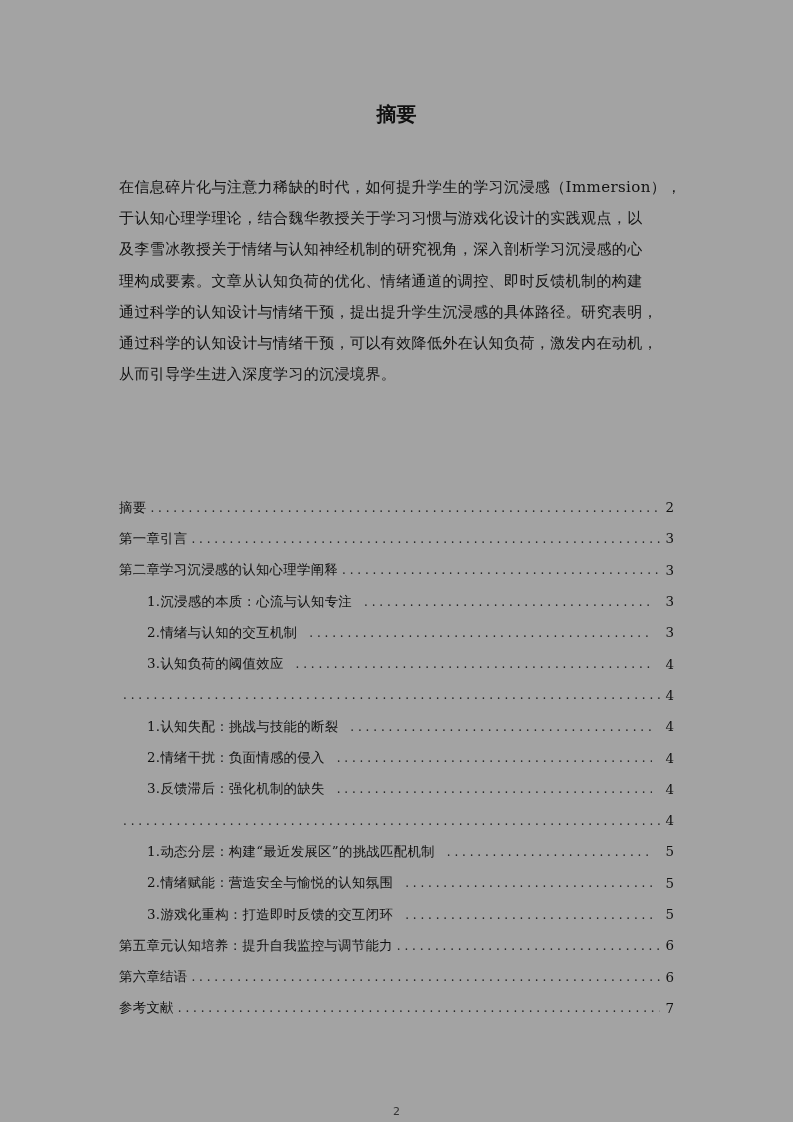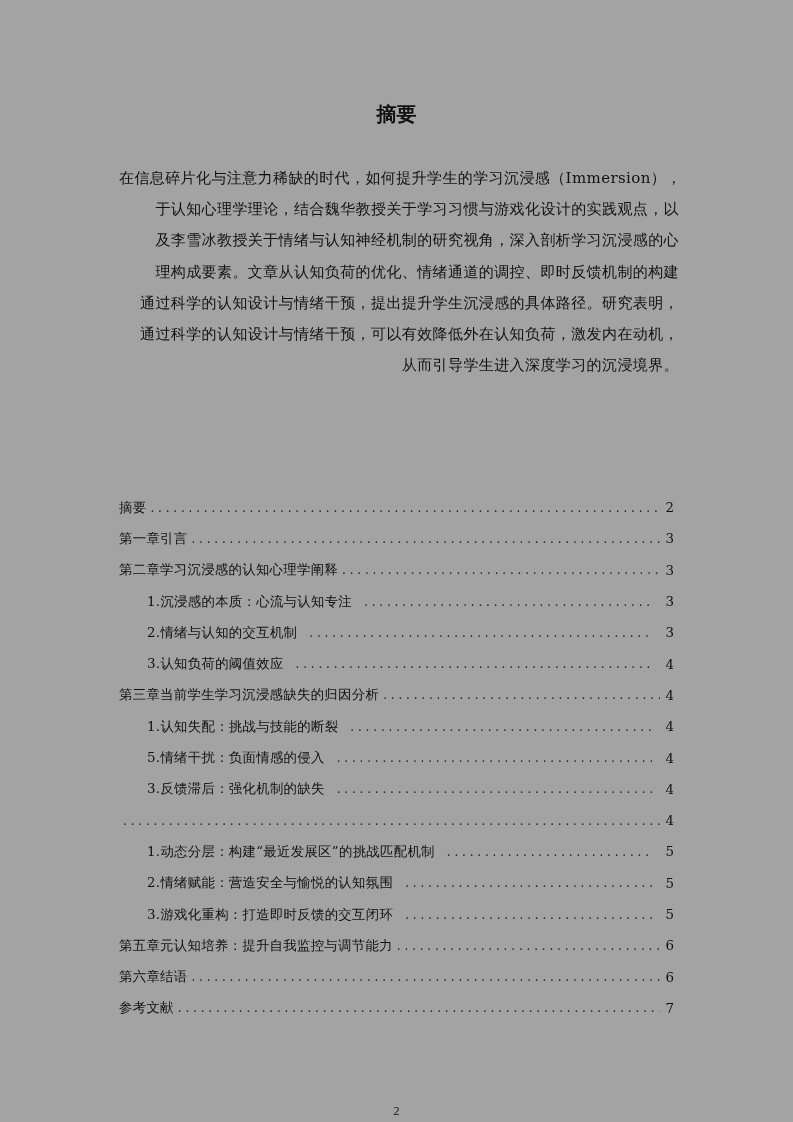--- a/index.html
+++ b/index.html
@@ -1,21 +1,21 @@
 <!DOCTYPE html>
 <html><head>
   <meta charset="utf-8">
   <style>
     html, body { margin: 0; padding: 0; background: #ffffff; }
     body { width: 793px; height: 1122px; position: relative; overflow: hidden; color: #111; font-family: "DejaVu Serif", "Liberation Serif", serif; }
     .page { position: absolute; left: 0; top: 0; width: 793px; height: 1122px; background: #a3a3a3; }
     .title { position: absolute; left: 0; width: 793px; text-align: center; font-family: "DejaVu Sans", "Liberation Sans", sans-serif; font-weight: bold; font-size: 20px; color: #111; }
     .abstract-title { top: 101px; }
     .toc-title { top: 456px; }
-    .abstract { position: absolute; left: 119px; width: 560px; top: 163px; text-align: right; }
+    .abstract { position: absolute; left: 119px; width: 560px; top: 172px; }
     .abstract .line { height: 31.2px; line-height: 31.2px; font-size: 15px; white-space: nowrap; letter-spacing: 0.4px; }
     .toc { position: absolute; left: 119px; width: 555px; top: 492px; }
     .toc-row { height: 31.3px; display: flex; align-items: center; font-size: 13.4px; }
     .toc-row.sub { padding-left: 28px; gap: 8px; }
     .toc-label { white-space: nowrap; flex: 0 0 auto; letter-spacing: 0.3px; }
     .toc-dots { flex: 1 1 auto; overflow: hidden; white-space: nowrap; margin: 0 4px; letter-spacing: 4.2px; color: #222; font-size: 12px; }
     .toc-dots::before { content: ". . . . . . . . . . . . . . . . . . . . . . . . . . . . . . . . . . . . . . . . . . . . . . . . . . . . . . . . . . . . . . . . . . . . . . . . . . . . . . . . . . . . . . . . . . . . . . . . . . . . . . . . . . . . . ."; letter-spacing: 0; }
     .toc-page { flex: 0 0 auto; width: 10px; text-align: right; }
     .page-number { position: absolute; left: 0; width: 793px; top: 1105px; text-align: center; font-family: "DejaVu Sans", "Liberation Sans", sans-serif; font-size: 11px; color: #333; }
   </style>
@@ -61,31 +61,30 @@
         <span class="toc-label">2.情绪与认知的交互机制</span>
         <span class="toc-dots"></span>
         <span class="toc-page">3</span>
       </div>
     <div class="toc-row sub">
         <span class="toc-label">3.认知负荷的阈值效应</span>
         <span class="toc-dots"></span>
         <span class="toc-page">4</span>
       </div>
     <div class="toc-row">
-        <span class="toc-label">第三章当前学生学习沉浸感缺失的归因分析</span>
         <span class="toc-dots"></span>
         <span class="toc-page">4</span>
       </div>
     <div class="toc-row sub">
         <span class="toc-label">1.认知失配：挑战与技能的断裂</span>
         <span class="toc-dots"></span>
         <span class="toc-page">4</span>
       </div>
     <div class="toc-row sub">
-        <span class="toc-label">5.情绪干扰：负面情感的侵入</span>
+        <span class="toc-label">2.情绪干扰：负面情感的侵入</span>
         <span class="toc-dots"></span>
         <span class="toc-page">4</span>
       </div>
     <div class="toc-row sub">
         <span class="toc-label">3.反馈滞后：强化机制的缺失</span>
         <span class="toc-dots"></span>
         <span class="toc-page">4</span>
       </div>
     <div class="toc-row">
         <span class="toc-dots"></span>

